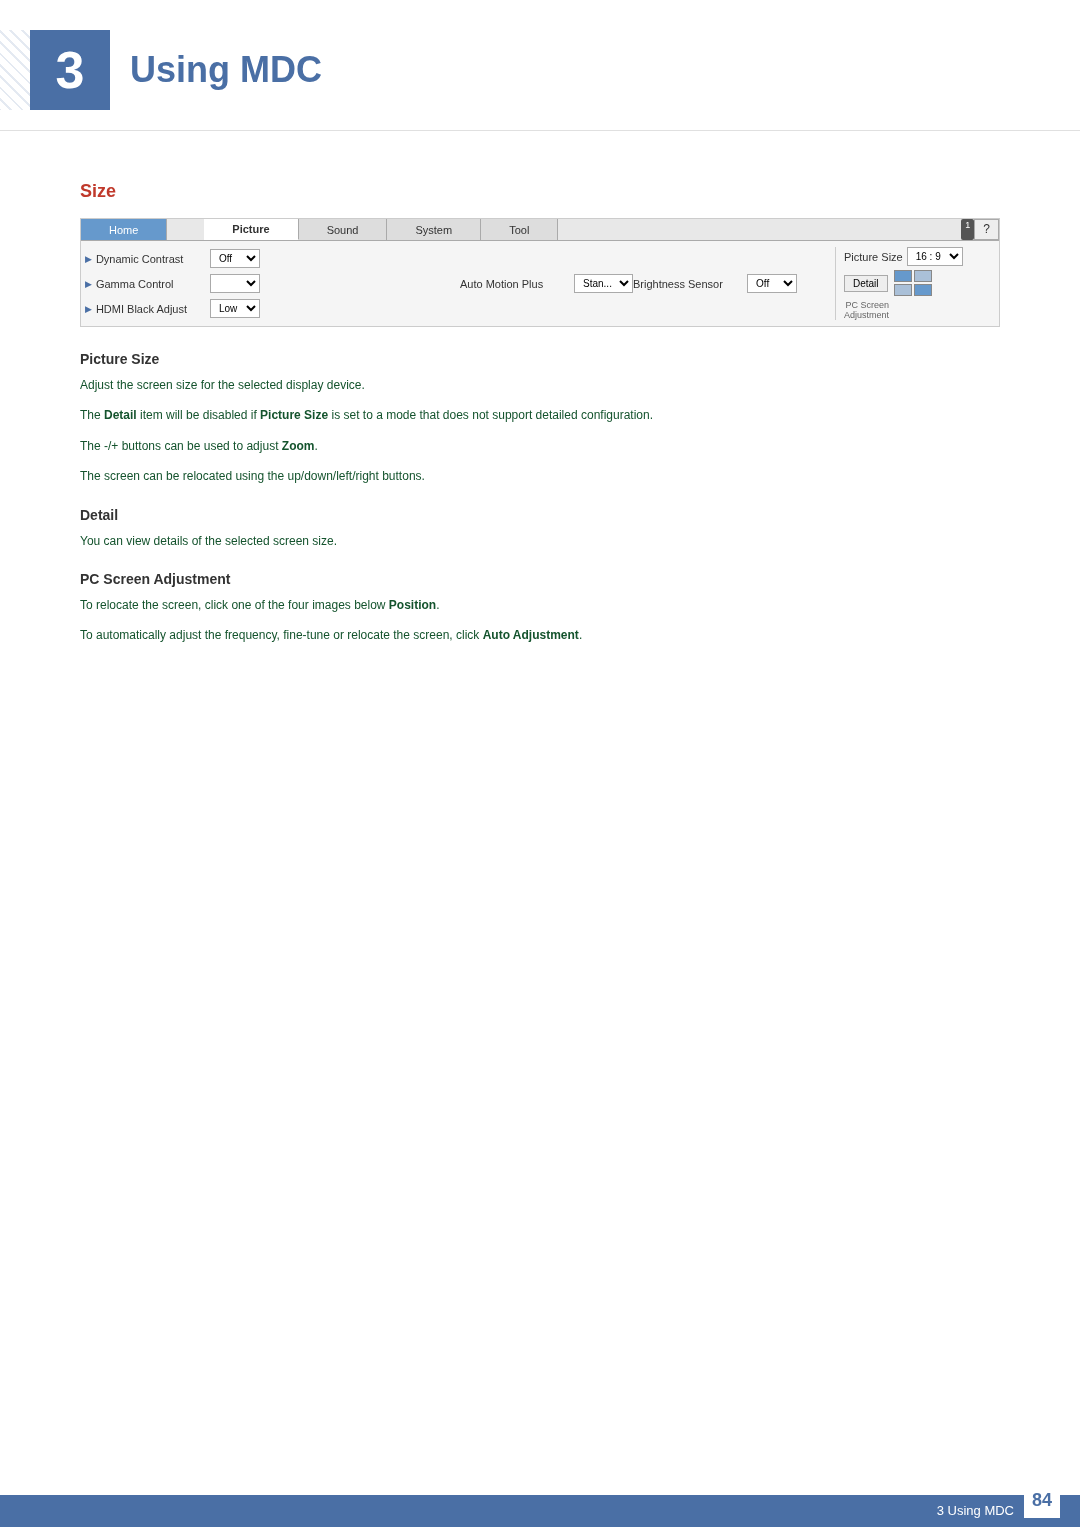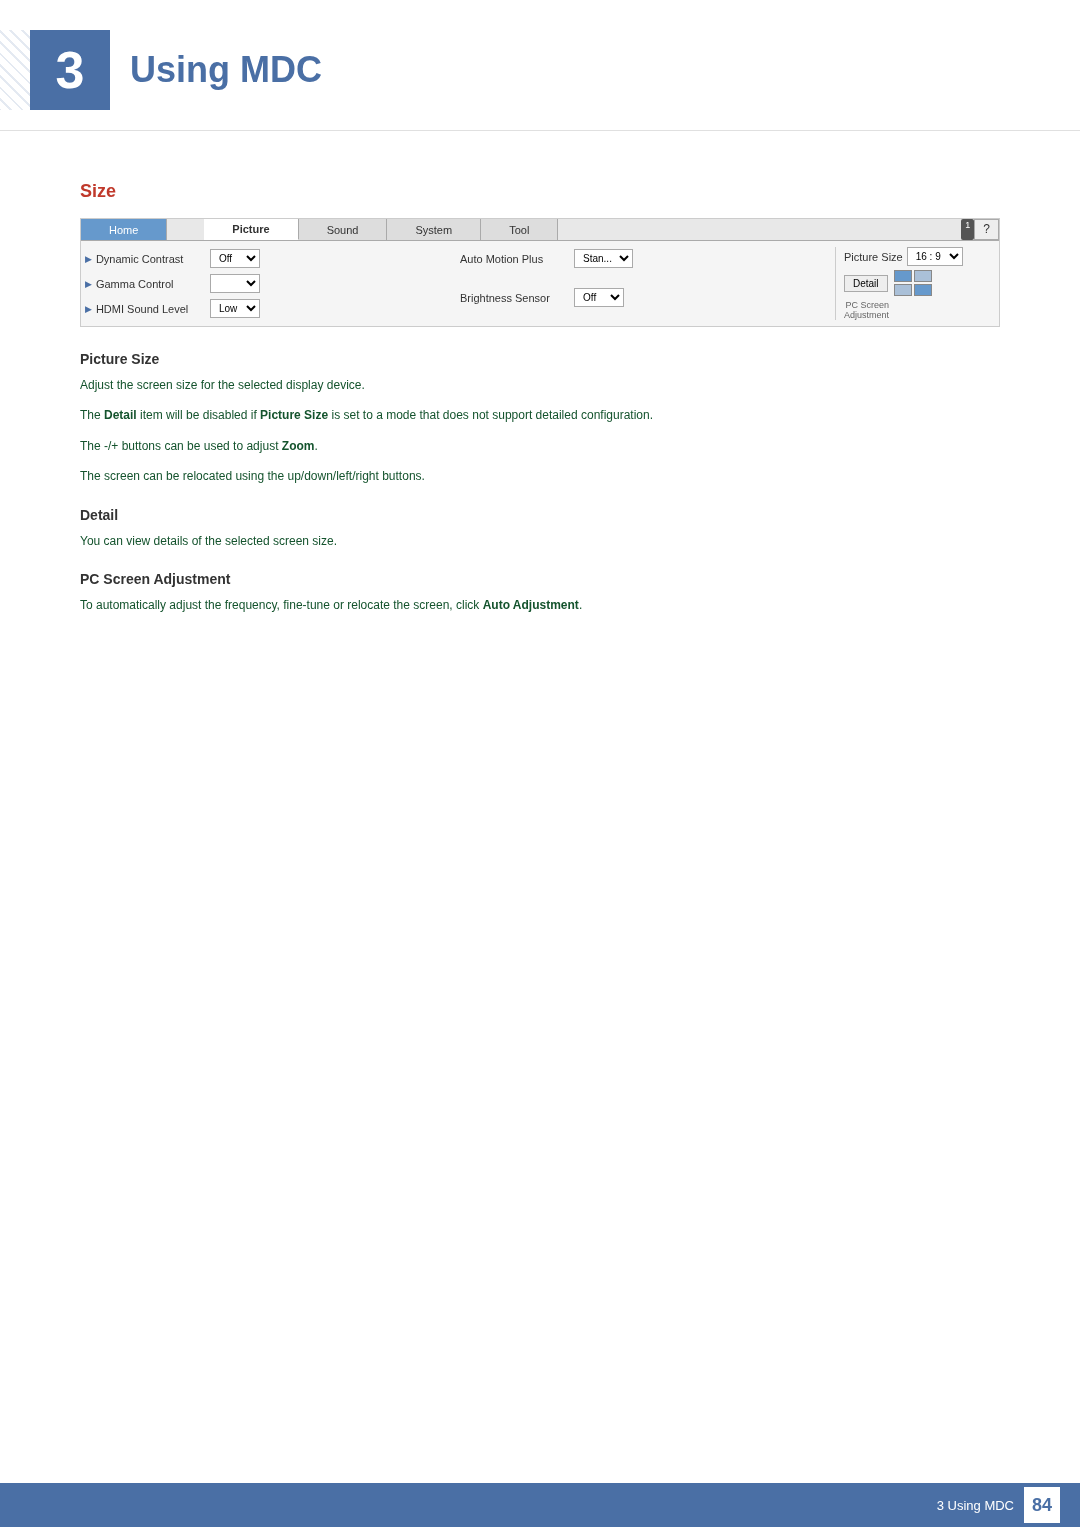--- a/index.html
+++ b/index.html
@@ -155,22 +155,22 @@
     .ui-select {
       padding: 2px 4px;
       font-size: 10px;
       border: 1px solid #aaa;
       background: white;
       min-width: 50px;
     }
 
     .ui-middle-panel {
       display: flex;
-      flex-direction: column;
-      gap: 16px;
+      flex-direction: row;
+      gap: 0;
       flex: 1;
     }
 
     .ui-right-panel {
       display: flex;
       flex-direction: column;
       align-items: flex-start;
       gap: 4px;
       min-width: 160px;
       border-left: 1px solid #ccc;
@@ -245,26 +245,26 @@
     .body-text b {
       font-weight: bold;
     }
 
     
     .page-footer {
       position: absolute;
       bottom: 0;
       left: 0;
       right: 0;
-      height: 44px;
+      height: 32px;
       background: #4a6fa5;
       display: flex;
-      align-items: center;
+      align-items: flex-end;
       justify-content: flex-end;
-      padding: 0 20px;
+      padding: 9px 20px;
     }
 
     .footer-text {
       color: white;
       font-size: 13px;
       margin-right: 10px;
     }
 
     .footer-page-num {
       background: #ffffff;
@@ -331,21 +331,21 @@
         </div>
         <div class="ui-row">
           <span class="ui-arrow">▶</span>
           <span class="ui-label">Gamma Control</span>
           <select class="ui-select">
             <option></option>
           </select>
         </div>
         <div class="ui-row">
           <span class="ui-arrow">▶</span>
-          <span class="ui-label">HDMI Sound Level</span>
+          <span class="ui-label">HDMI Black Adjust</span>
           <select class="ui-select">
             <option>Low</option>
           </select>
         </div>
       </div>
 
       <div class="ui-middle-panel">
         <div class="ui-row">
           <span class="ui-label">Auto Motion Plus</span>
           <select class="ui-select">
@@ -406,20 +406,23 @@
 
   <div class="sub-heading">Detail</div>
 
   <p class="body-text">
     <span>You can view details of the selected screen size.</span>
   </p>
 
   <div class="sub-heading">PC Screen Adjustment</div>
 
 
+  <p class="body-text">
+    To relocate the screen, click one of the four images below <b>Position</b>.
+  </p>
 
   <p class="body-text">
     To automatically adjust the frequency, fine-tune or relocate the screen, click <b>Auto Adjustment</b>.
   </p>
 
 </div>
 
 <div class="page-footer">
   <span class="footer-text">3 Using MDC</span>
   <div class="footer-page-num">84</div>

